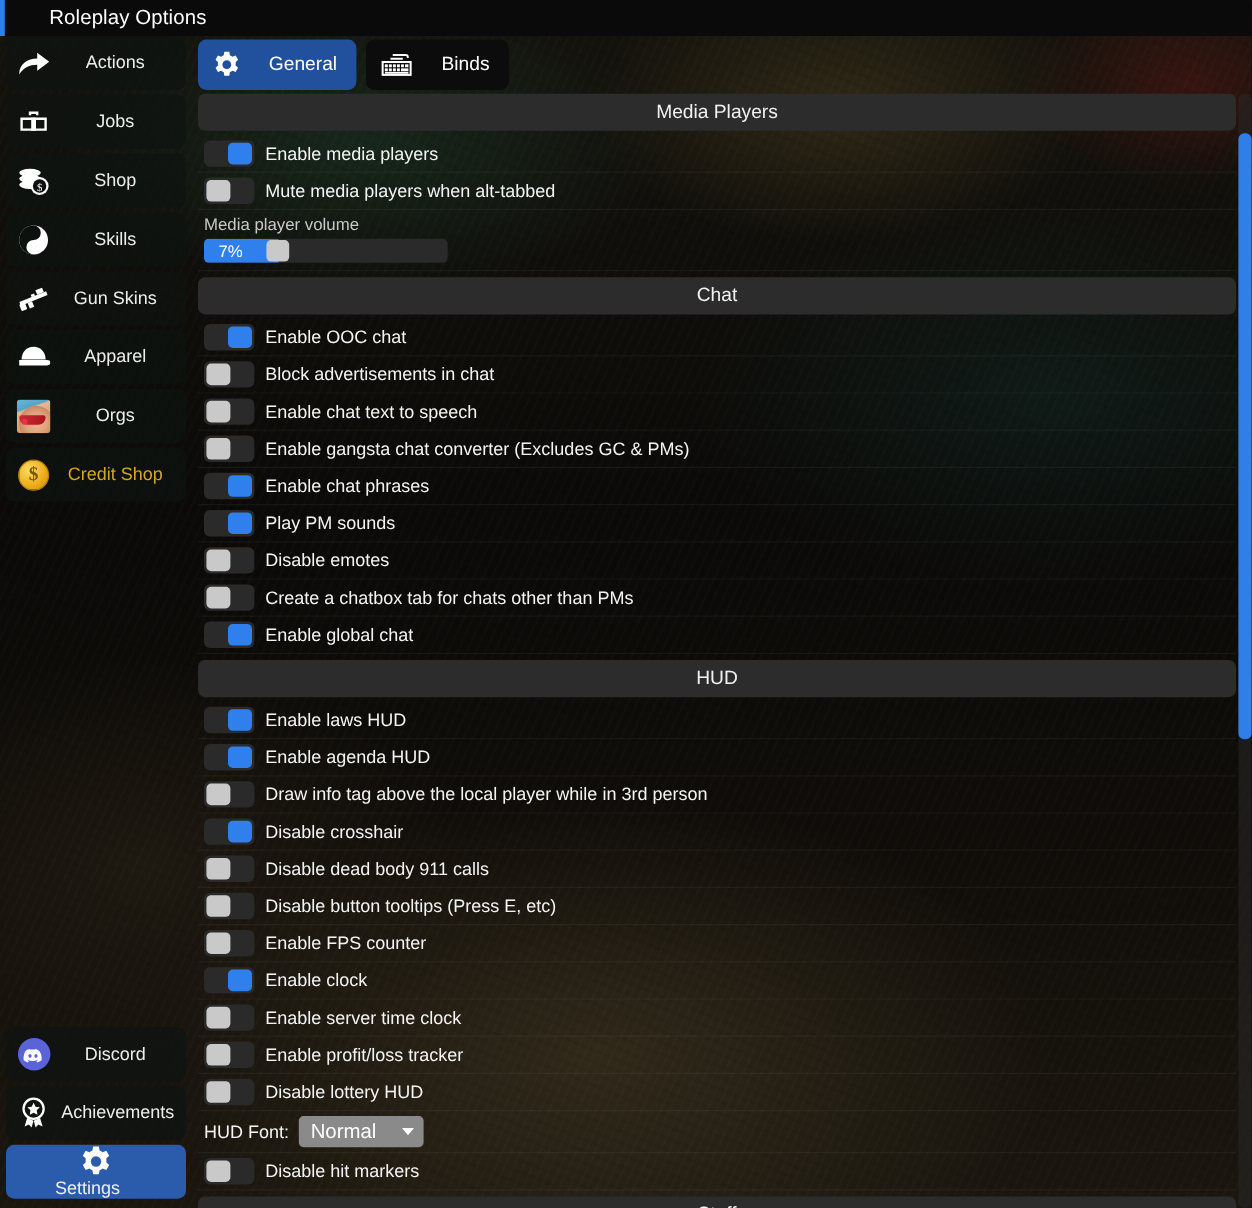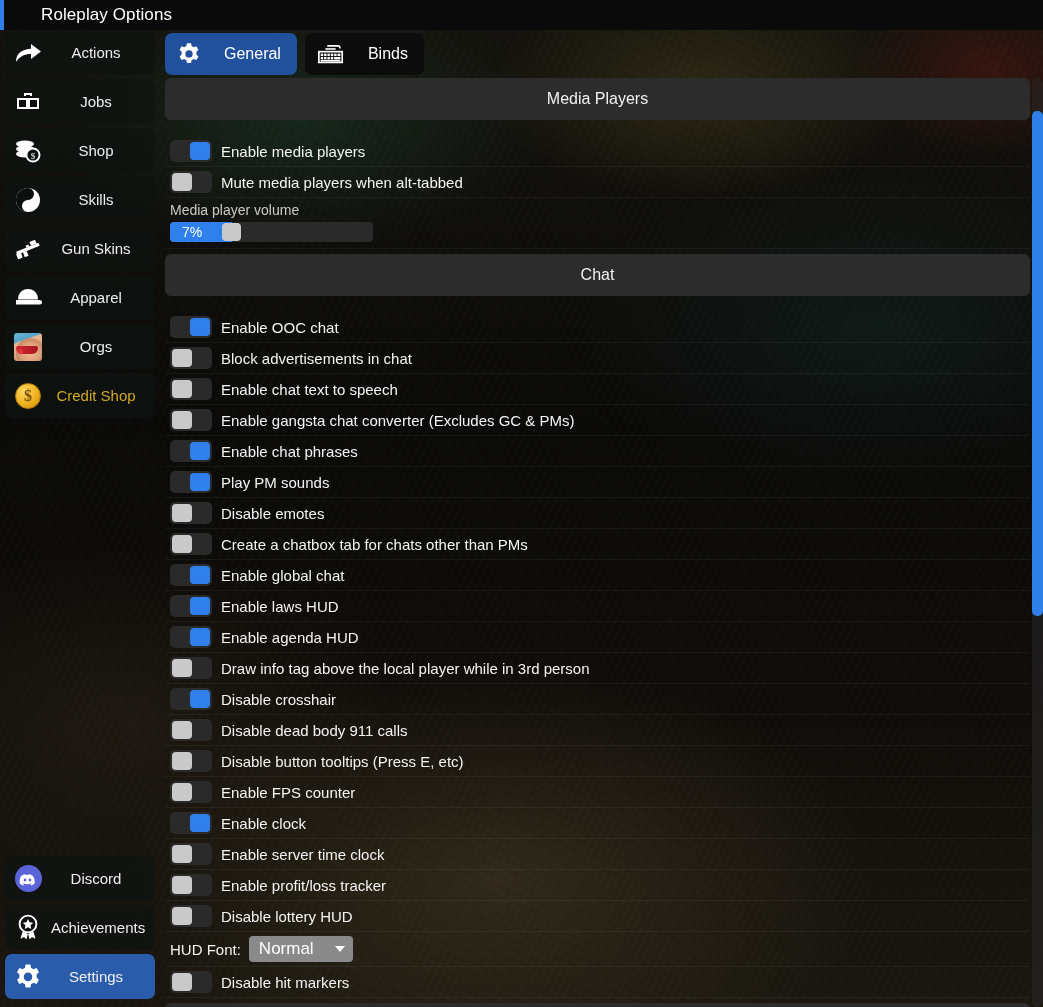--- a/index.html
+++ b/index.html
@@ -82,20 +82,21 @@
     margin: 0 5px 4px 5px;
     border-radius: 7px;
     background: rgba(14,20,16,0.72);
     display: flex;
     align-items: center;
     cursor: pointer;
     overflow: hidden;
   }
   .sb-item.active {
     background: #2a5cab;
+    flex-direction: column;
   }
   .sb-icon {
     width: 46px;
     flex: none;
     display: flex;
     align-items: center;
     justify-content: center;
     color: #ffffff;
   }
   .sb-icon svg { display: block; }
@@ -187,22 +188,22 @@
   
   #scrollarea {
     position: absolute;
     top: 48px; left: 5px;
     width: 865px;
     height: 929px;
     overflow: hidden;
   }
 
   .section-header {
-    height: 42px;
-    margin-bottom: 16px;
+    height: 31px;
+    margin-bottom: 4px;
     background: #2c2c2c;
     border-radius: 6px;
     display: flex;
     align-items: center;
     justify-content: center;
     color: #f2f2f2;
     font-size: 16px;
   }
   .section-header.partial {
     border-radius: 6px 6px 0 0;
@@ -596,20 +597,23 @@
         </div>
       <div class="row-label">Create a chatbox tab for chats other than PMs</div>
     </div>
     <div class="row">
       <div class="toggle on">
           <div class="knob"></div>
         </div>
       <div class="row-label">Enable global chat</div>
     </div>
 
+    <div class="section-header" style="margin-top:5px">
+      <span>HUD</span>
+    </div>
 
     <div class="row">
       <div class="toggle on">
           <div class="knob"></div>
         </div>
       <div class="row-label">Enable laws HUD</div>
     </div>
     <div class="row">
       <div class="toggle on">
           <div class="knob"></div>

